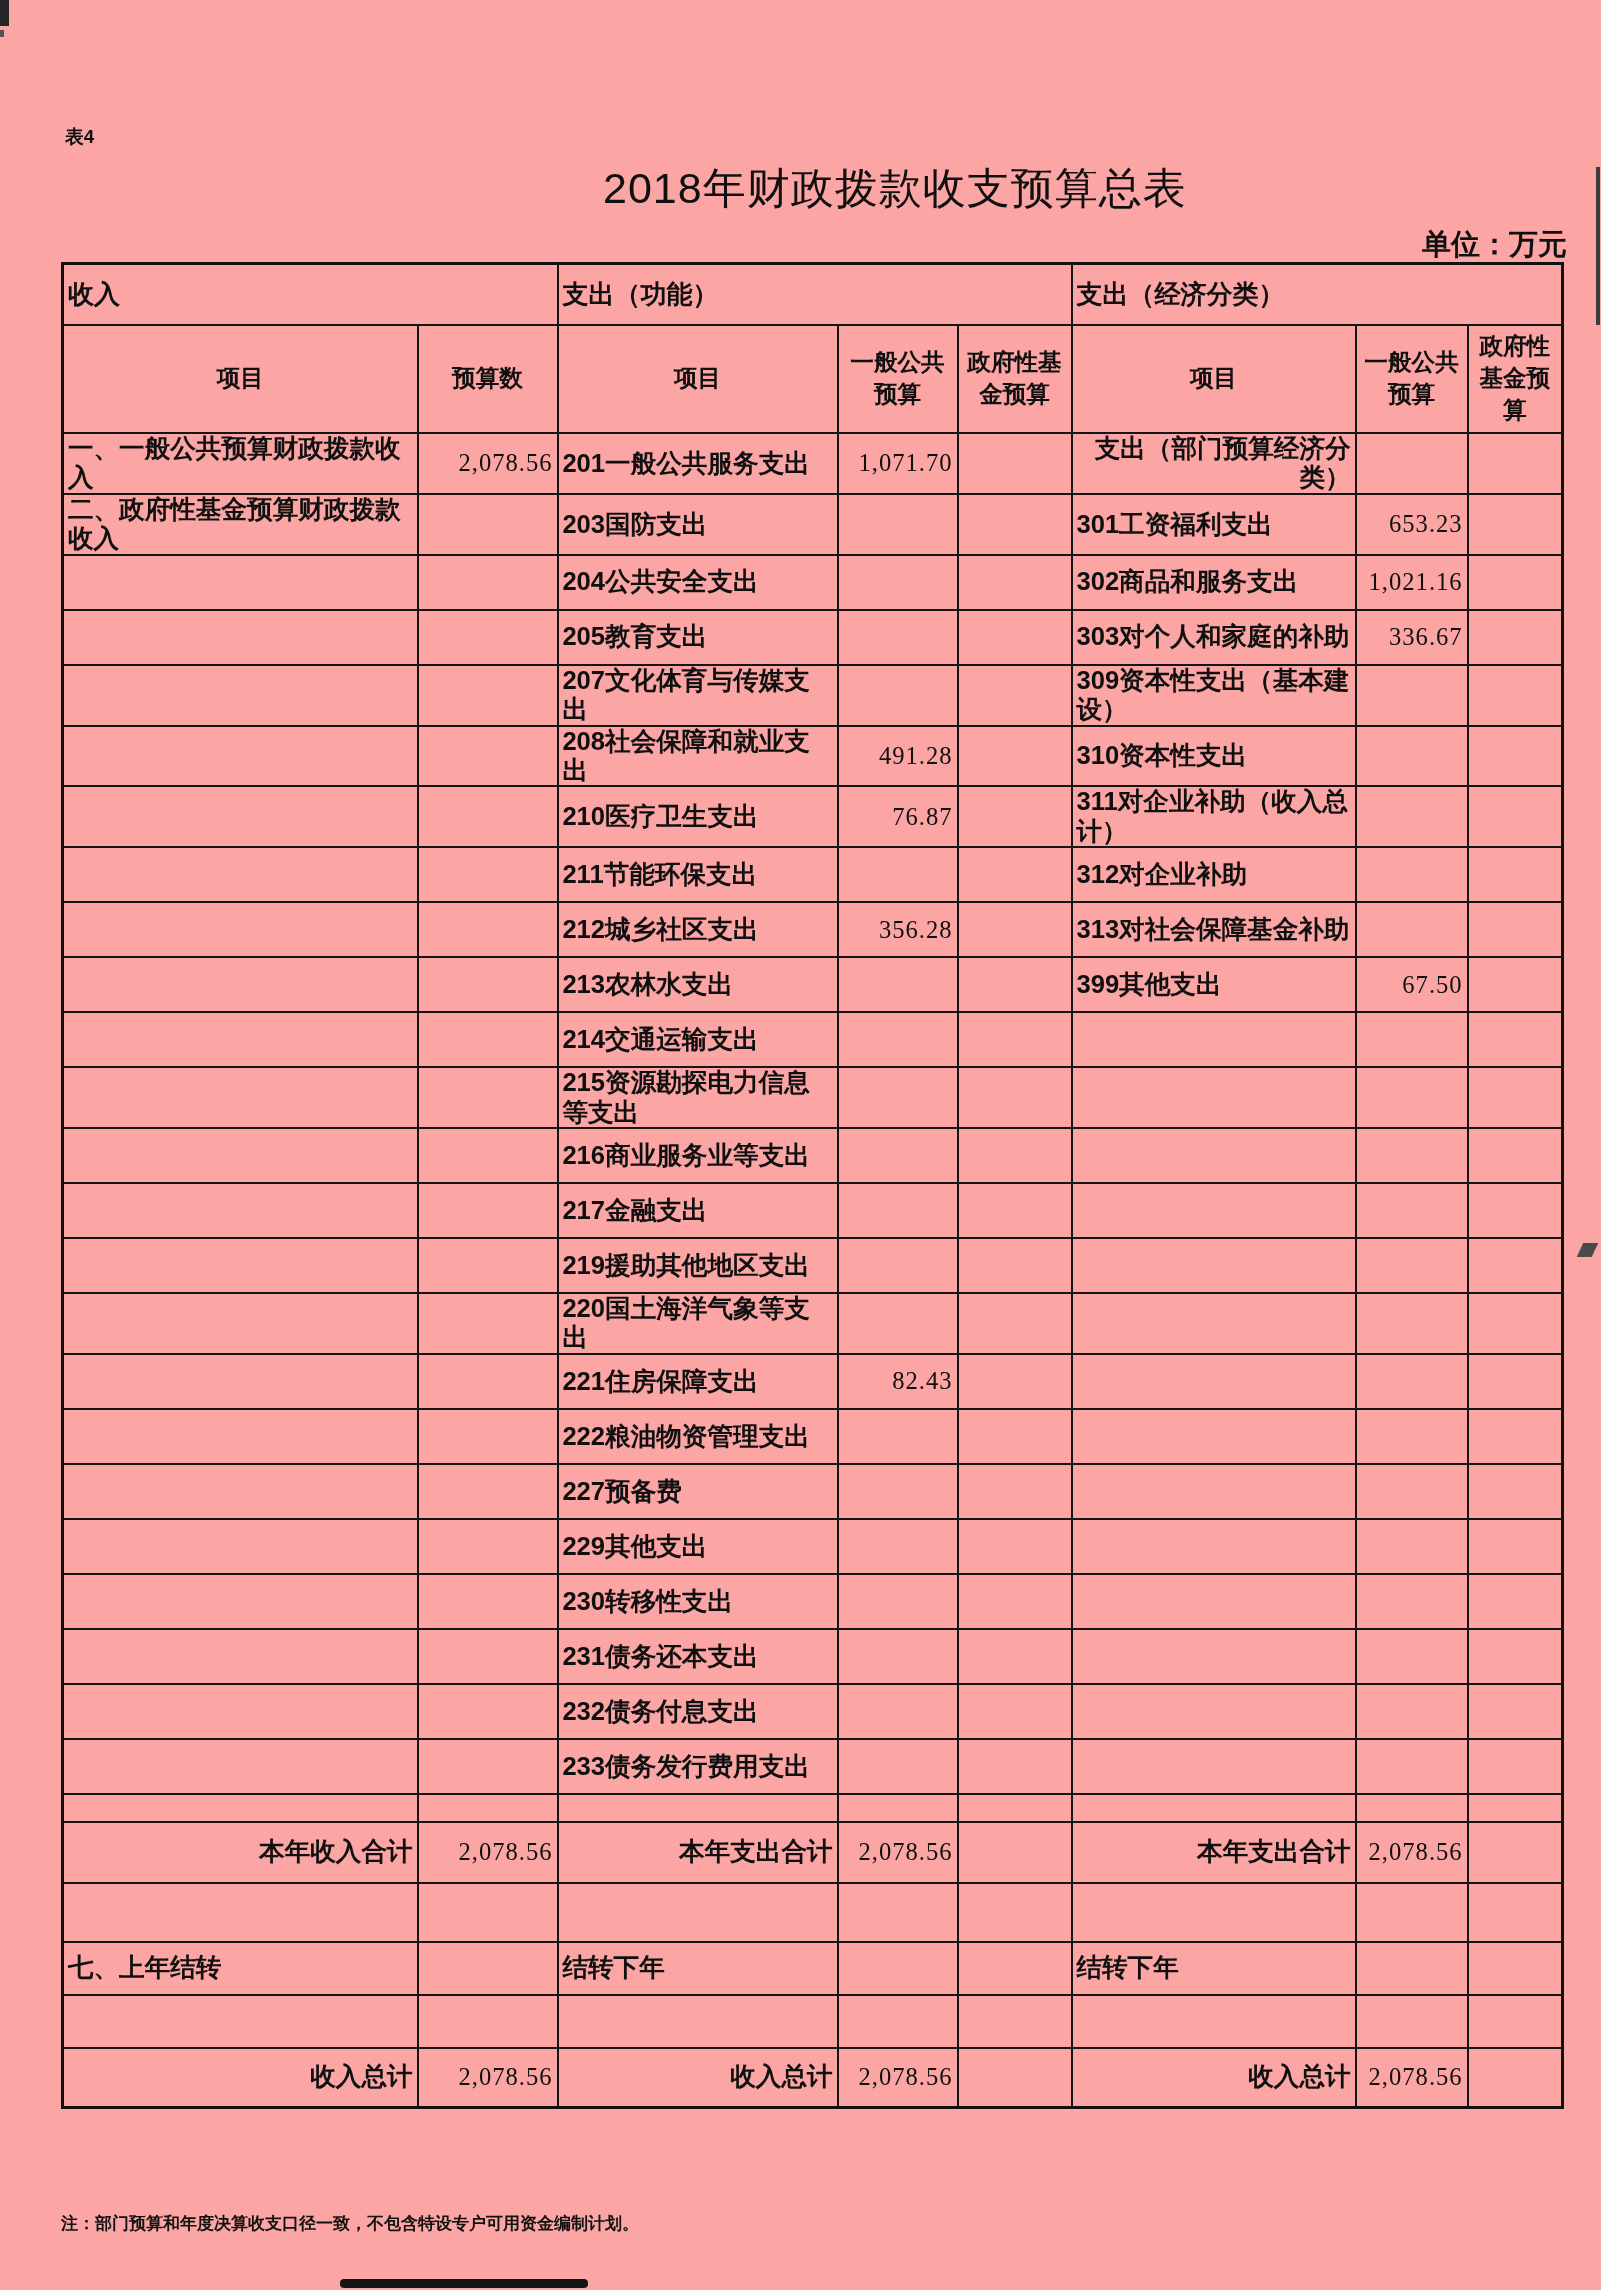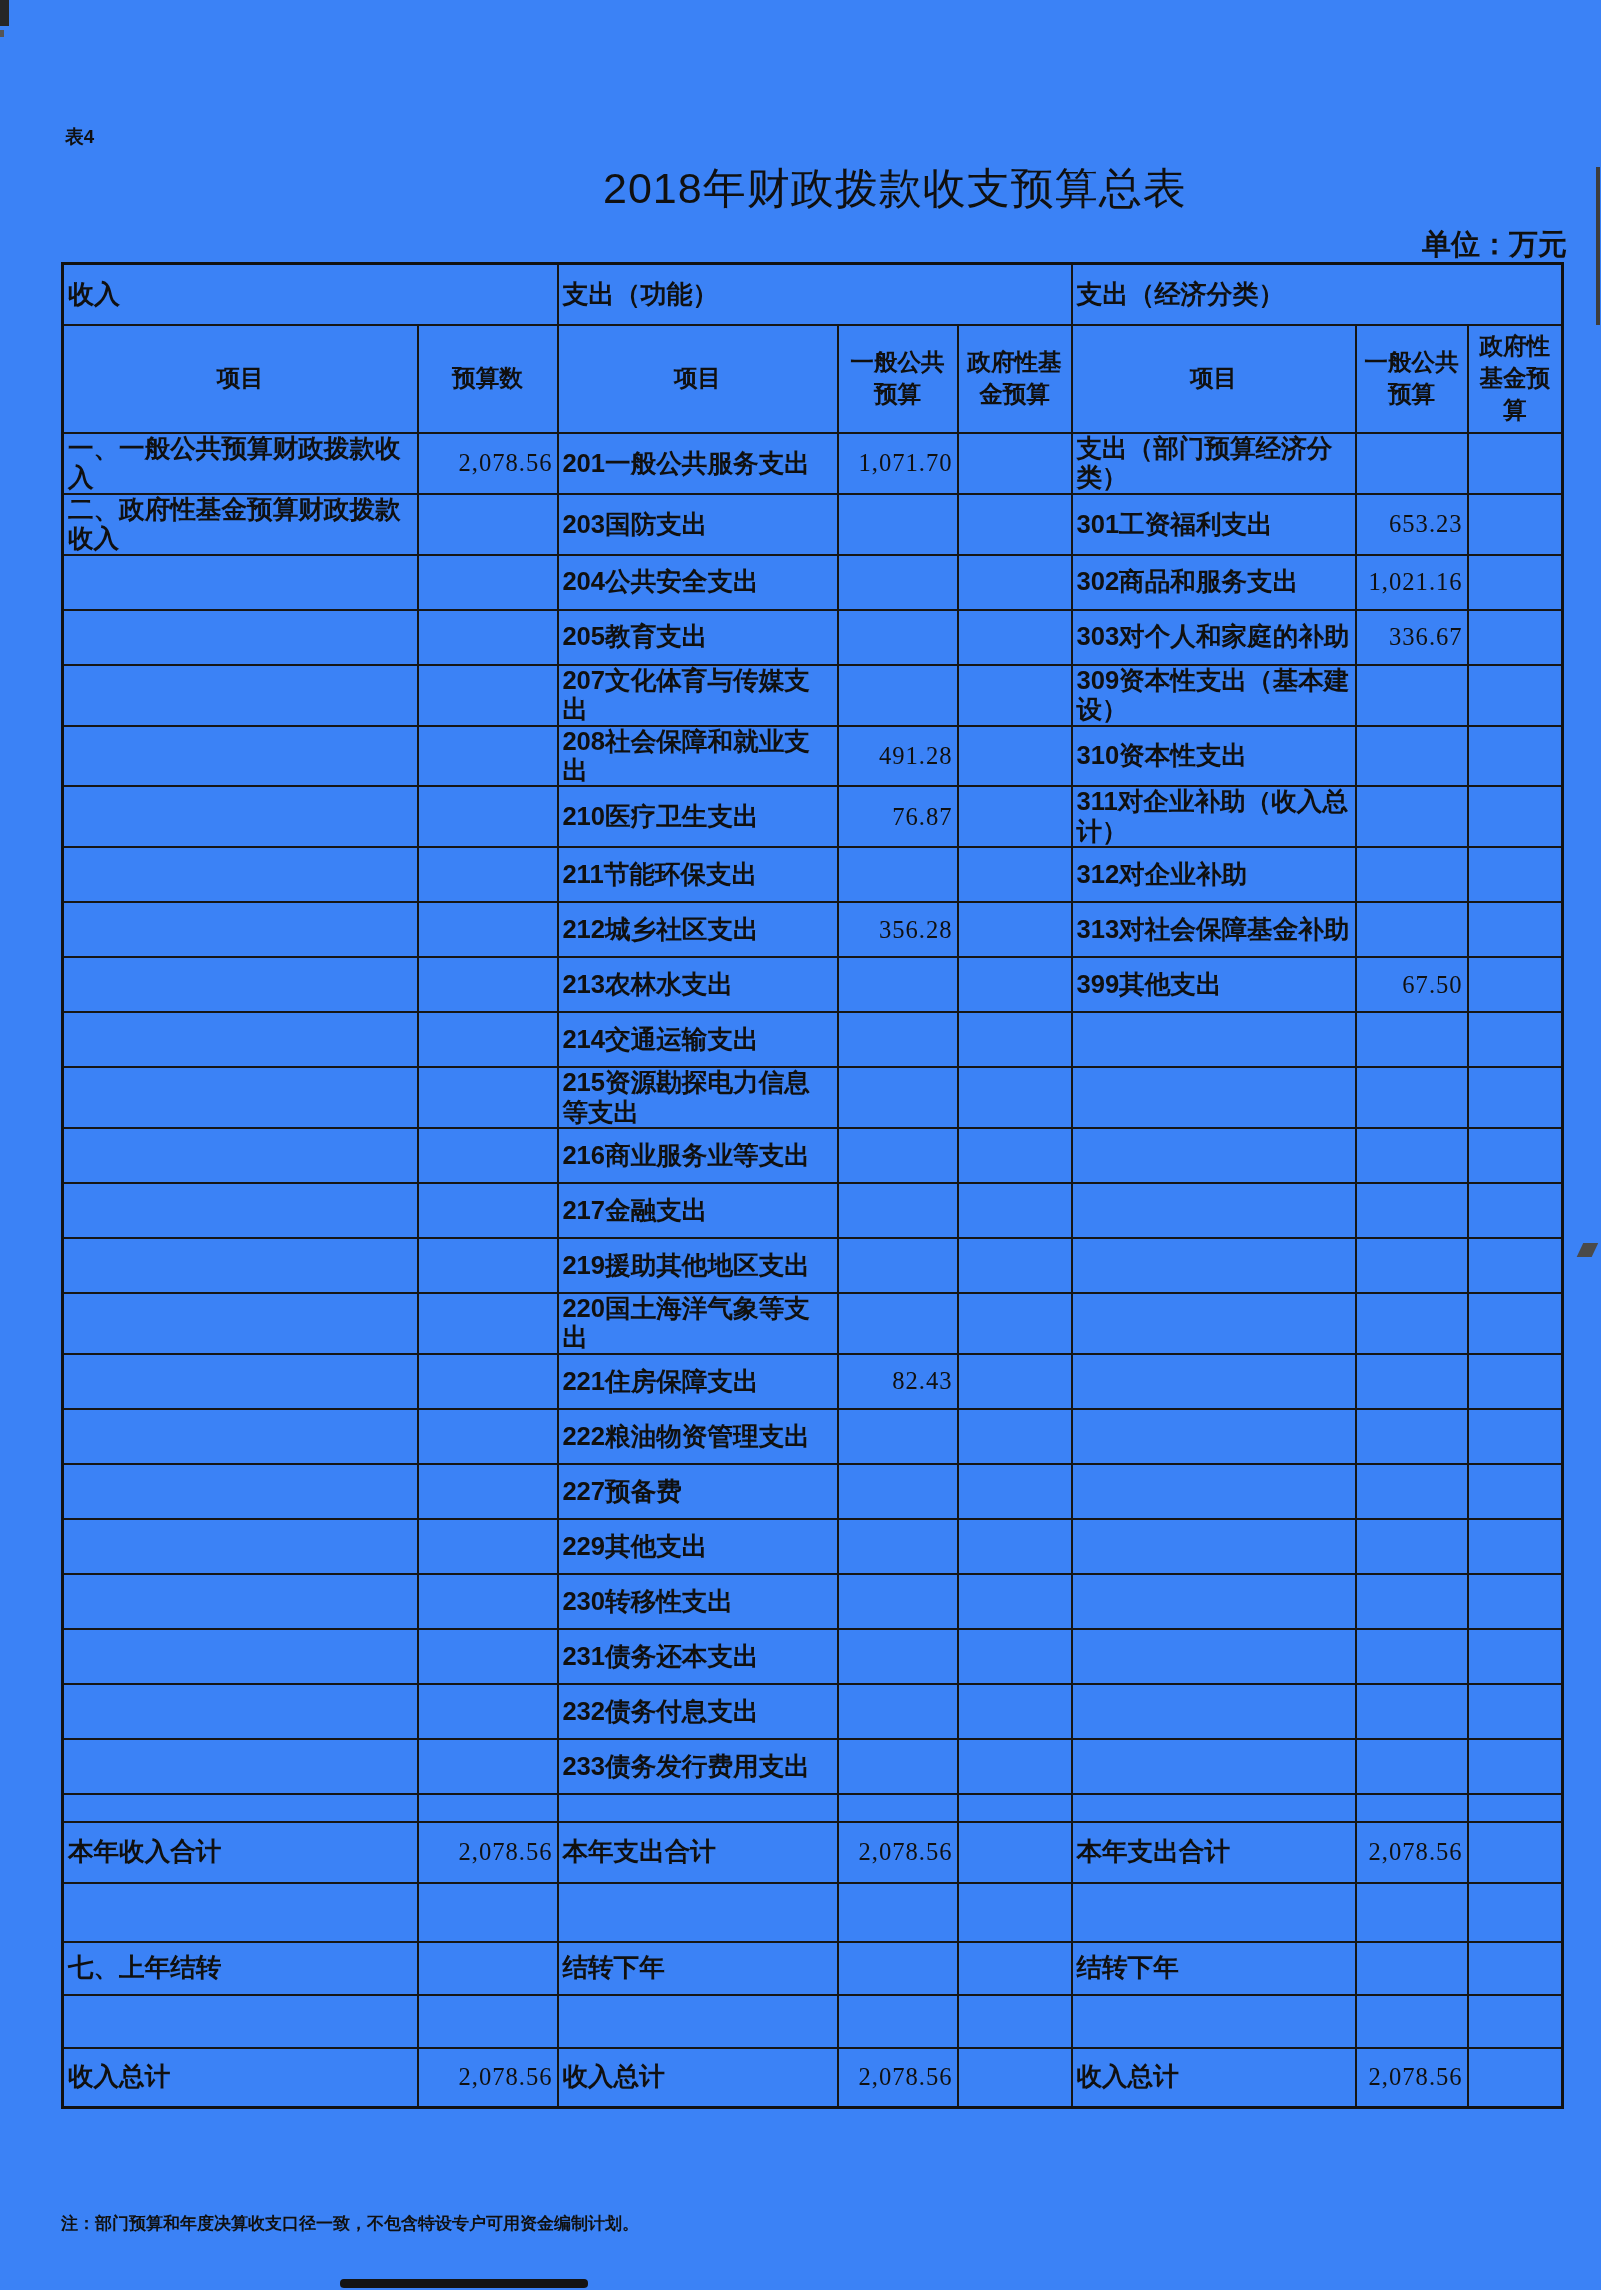--- a/index.html
+++ b/index.html
@@ -1,19 +1,19 @@
 <!DOCTYPE html>
 <html><head>
 <meta charset="utf-8">
 <style>
   html,body{margin:0;padding:0;background:#e8e8e6;}
   #page{
     position:relative;
     width:1602px;height:2290px;
-    background:#3b82f6;
+    background:#fca5a5;
     font-family:"Liberation Sans","DejaVu Sans",sans-serif;
     color:#101010;
     overflow:hidden;
   }
   
   #sheet-label{position:absolute;left:65px;top:124px;font-size:18.7px;font-weight:bold;}
   #page-title{position:absolute;left:603px;top:160px;font-size:43px;font-weight:normal;letter-spacing:1px;}
   #unit-label{position:absolute;right:35px;top:225px;font-size:29px;font-weight:bold;}
   #footnote{position:absolute;left:61px;top:2212px;font-size:17px;font-weight:bold;}
 
@@ -28,21 +28,21 @@
     border:2px solid #161616;
     padding:0 3.9px;
     vertical-align:middle;
     overflow:hidden;
   }
   #budget-table{border:3px solid #111;}
   thead tr.sections th{height:59px;font-size:26px;font-weight:bold;text-align:left;border-bottom-width:3px;}
   thead tr.cols th{height:106px;font-size:23.6px;font-weight:bold;text-align:center;line-height:1.35;border-bottom-width:3px;}
   td.item{font-size:25.6px;font-weight:bold;text-align:left;line-height:1.15;}
   td.num{font-family:"Liberation Serif","DejaVu Serif",serif;font-size:24.6px;font-weight:normal;text-align:right;padding-right:3px;letter-spacing:1px;}
-  td.a-c{text-align:left;}
+  td.a-c{text-align:right;}
   .row-data td{height:53px;}
   .row-thin td{height:25.6px;border-top-width:3px;}
   .row-total td{height:59px;border-top-width:3px;margin-left:16px;}
   .row-spacer_tall td{height:57px;}
   .row-carry td{height:51px;}
   .row-spacer td{height:51px;}
   .row-grand td{height:57px;border-top-width:3px;}
 
   
   .artifact{position:absolute;background:#262626;}

